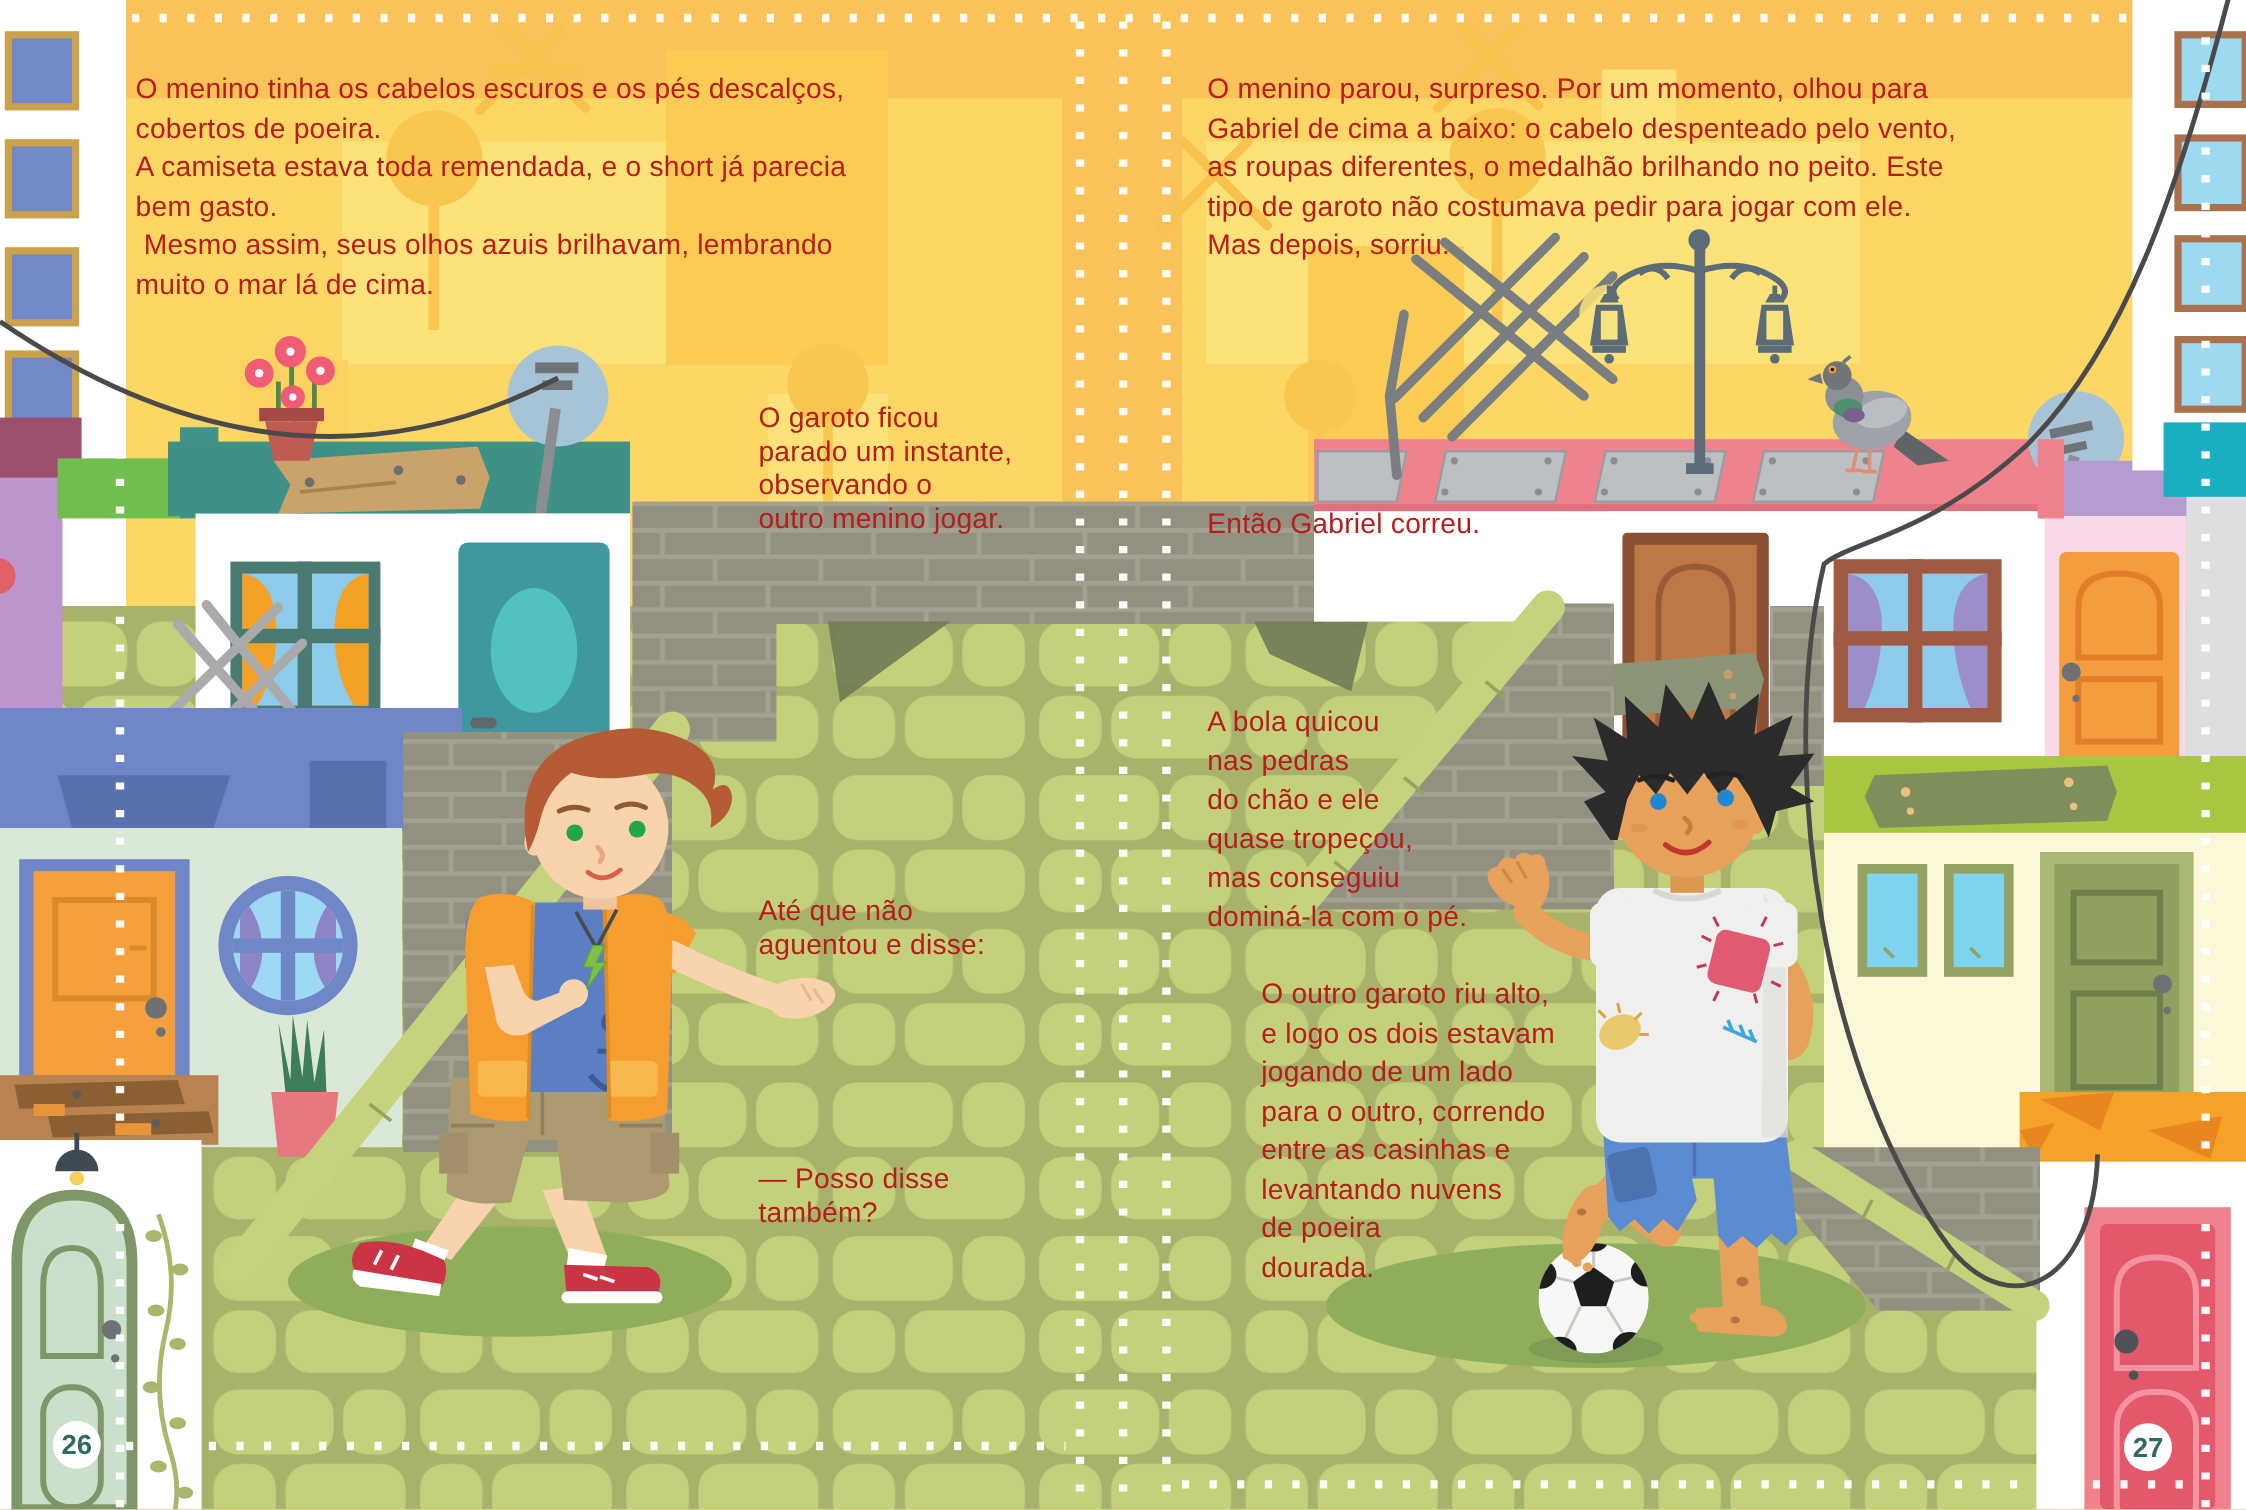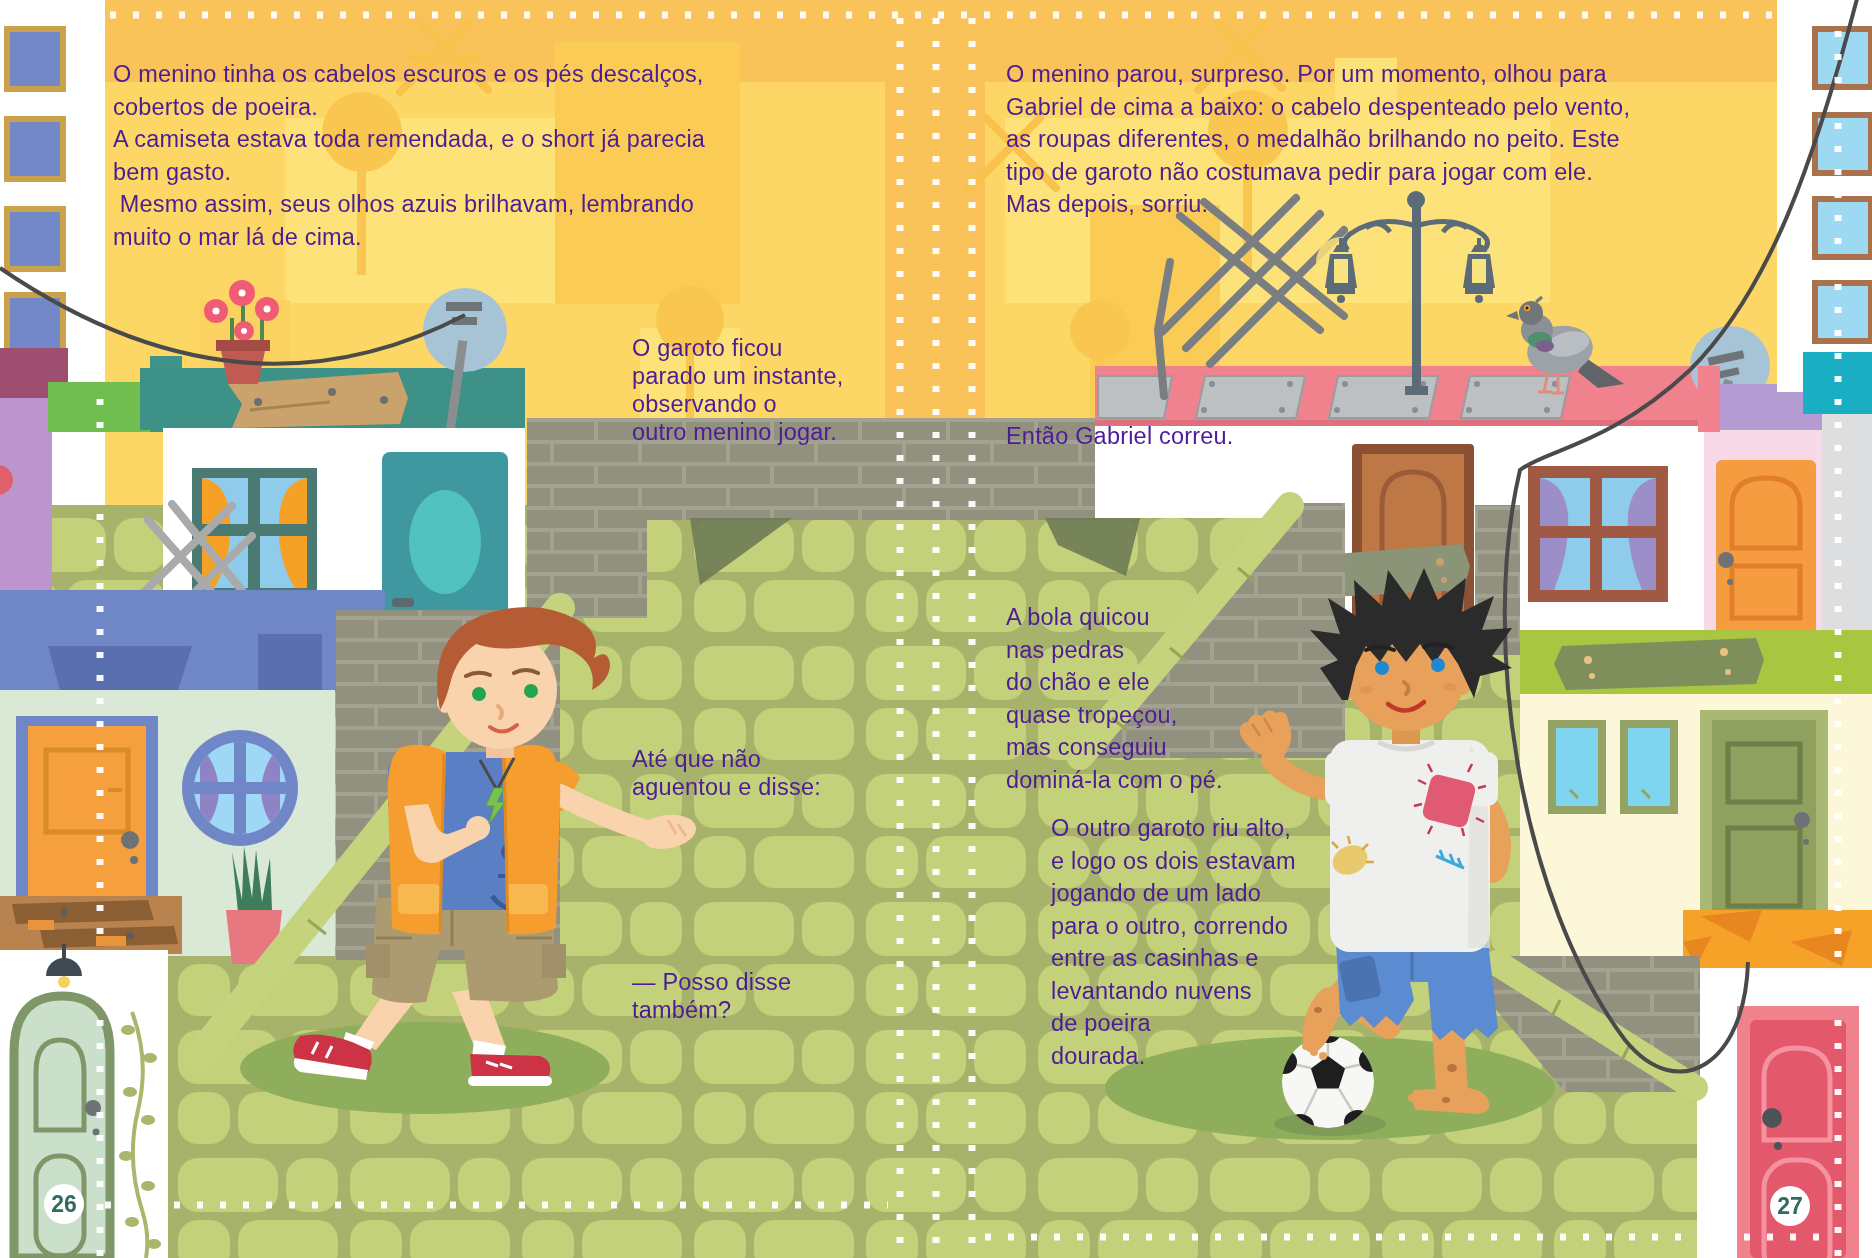--- a/index.html
+++ b/index.html
@@ -1,19 +1,19 @@
 <!DOCTYPE html>
 <html><head>
 <meta charset="utf-8">
 <style>
   html,body{margin:0;padding:0;background:#e8e8e8;}
   .spread{position:relative;width:1872px;height:1258px;overflow:hidden;
           background:#FAC35A;font-family:"Liberation Sans",sans-serif;}
   .spread svg{position:absolute;left:0;top:0;}
-  .txt{position:absolute;white-space:pre-line;color:#4c1d95;
+  .txt{position:absolute;white-space:pre-line;color:#b91c1c;
        font-size:23.5px;letter-spacing:.2px;}
   .lh32{line-height:32.5px;}
   .lh28{line-height:28px;}
   .badge{position:absolute;width:40px;height:40px;border-radius:50%;
          background:#fff;color:#2F6B5F;font-size:23px;font-weight:bold;
          display:flex;align-items:center;justify-content:center;}
 </style>
 </head>
 <body>
 
@@ -578,21 +578,21 @@
 outro menino jogar.</div>
 <div class="txt lh28" style="left:632px;top:968px;">— Posso disse
 também?</div>
 
 <div class="txt lh32" style="left:1006px;top:58px;">O menino parou, surpreso. Por um momento, olhou para
 Gabriel de cima a baixo: o cabelo despenteado pelo vento,
 as roupas diferentes, o medalhão brilhando no peito. Este
 tipo de garoto não costumava pedir para jogar com ele.
 Mas depois, sorriu.</div>
 <div class="txt lh32" style="left:1006px;top:420px;">Então Gabriel correu.</div>
-<div class="txt lh32" style="left:1006px;top:601px;">A bola quicou
+<div class="txt lh32" style="left:1006px;top:585px;">A bola quicou
 nas pedras
 do chão e ele
 quase tropeçou,
 mas conseguiu
 dominá-la com o pé.</div>
 <div class="txt lh32" style="left:1051px;top:812px;">O outro garoto riu alto,
 e logo os dois estavam
 jogando de um lado
 para o outro, correndo
 entre as casinhas e

